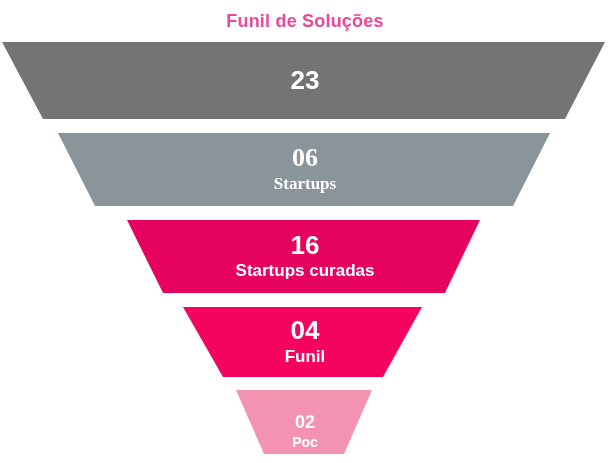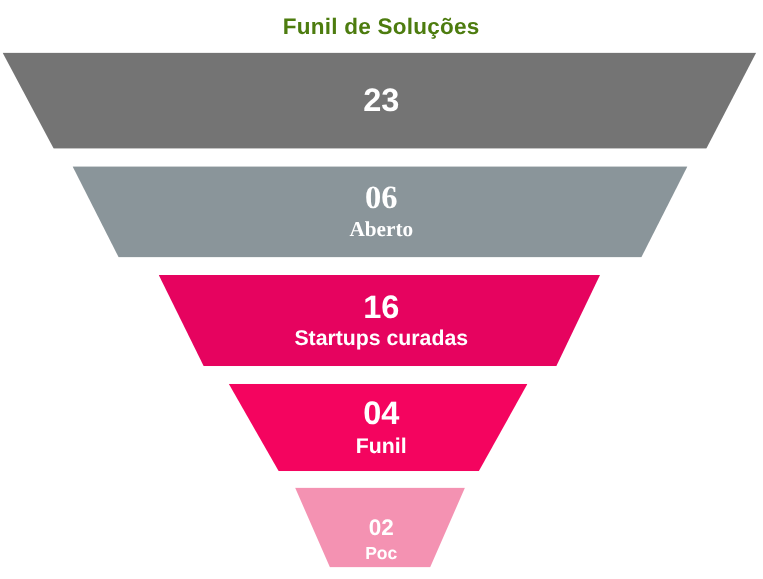--- a/index.html
+++ b/index.html
@@ -16,21 +16,21 @@
     overflow: hidden;
   }
   .chart-title {
     position: absolute;
     top: 11px;
     left: 0;
     width: 610px;
     text-align: center;
     font-size: 18px;
     font-weight: 700;
-    color: #4d7c0f;
+    color: #ec4899;
     letter-spacing: 0.2px;
   }
   .seg {
     position: absolute;
     left: 0;
     width: 610px;
     display: flex;
     flex-direction: column;
     align-items: center;
     justify-content: center;
@@ -62,21 +62,21 @@
 <div class="canvas">
 
   <div class="chart-title">Funil de Soluções</div>
 
   <div class="seg seg1" style="background: rgb(116, 116, 116);">
     <div class="num">23</div>
   </div>
 
   <div class="seg seg2" style="background: rgb(138, 149, 154); font-family: Liberation Serif, serif;">
     <div class="num">06</div>
-    <div class="lbl">Aberto</div>
+    <div class="lbl">Startups</div>
   </div>
 
   <div class="seg seg3" style="background: rgb(230, 3, 95);">
     <div class="num">16</div>
     <div class="lbl">Startups curadas</div>
   </div>
 
   <div class="seg seg4" style="background: rgb(244, 4, 95);">
     <div class="num">04</div>
     <div class="lbl">Funil</div>

